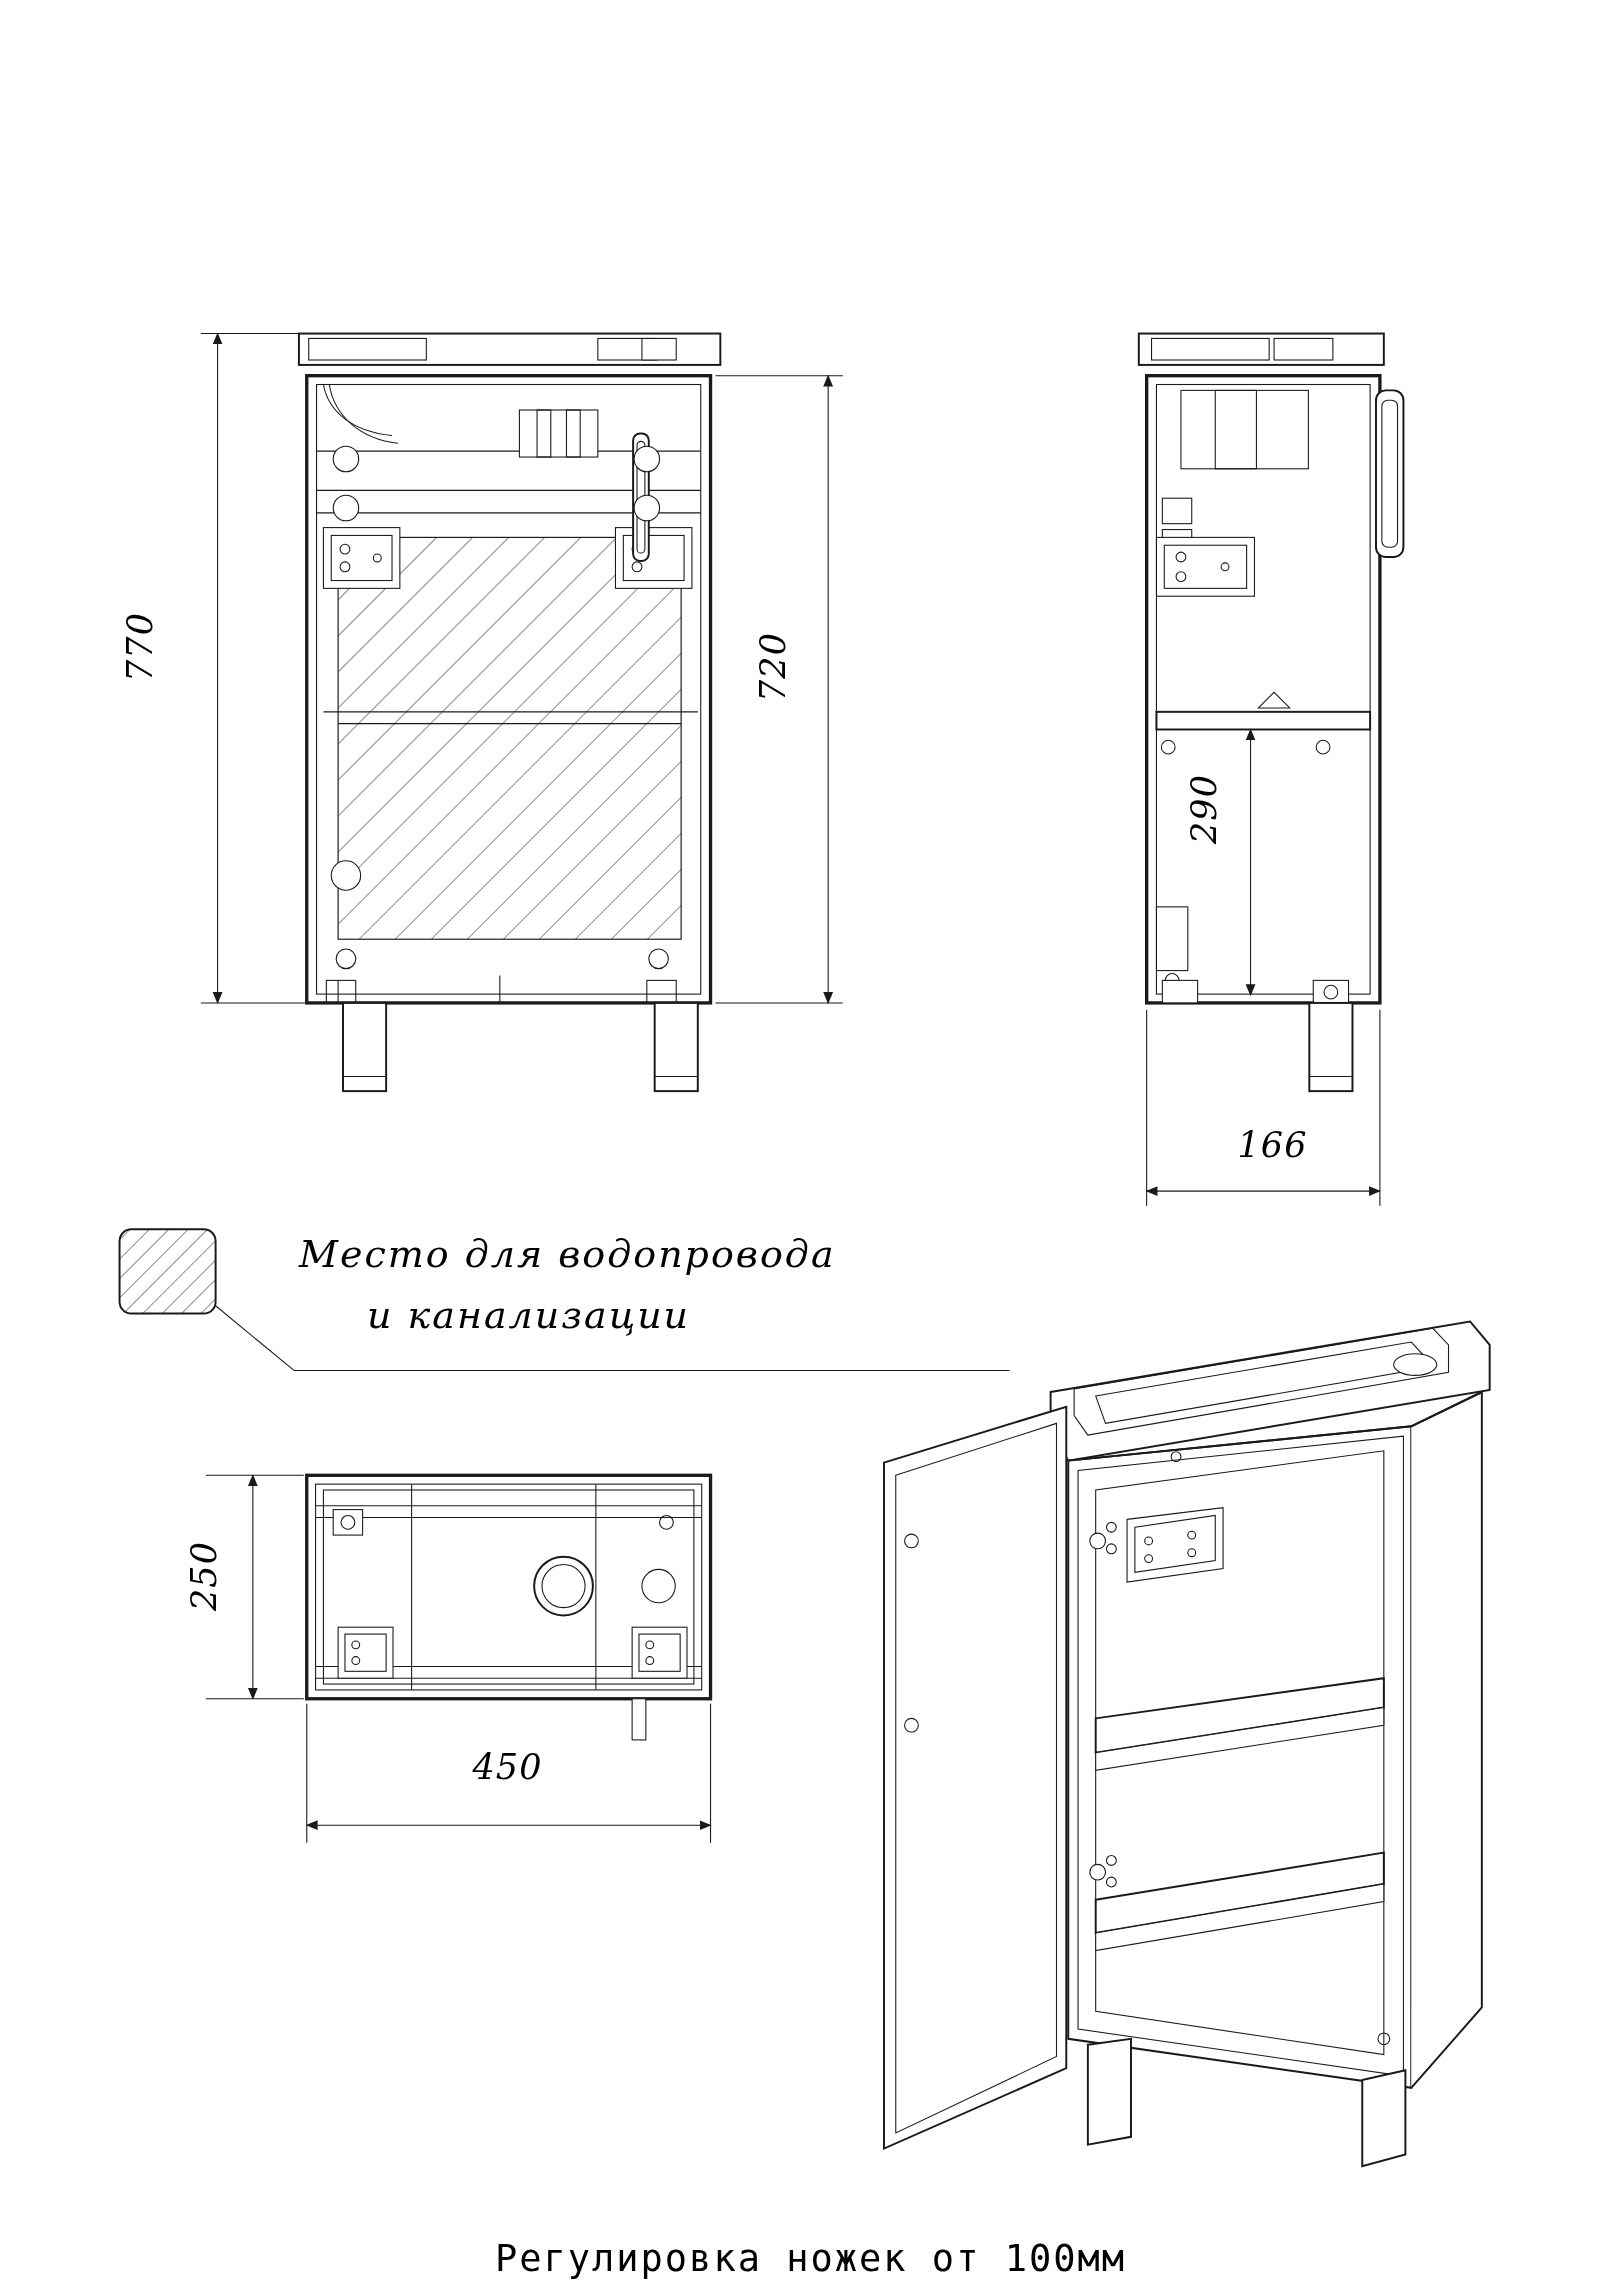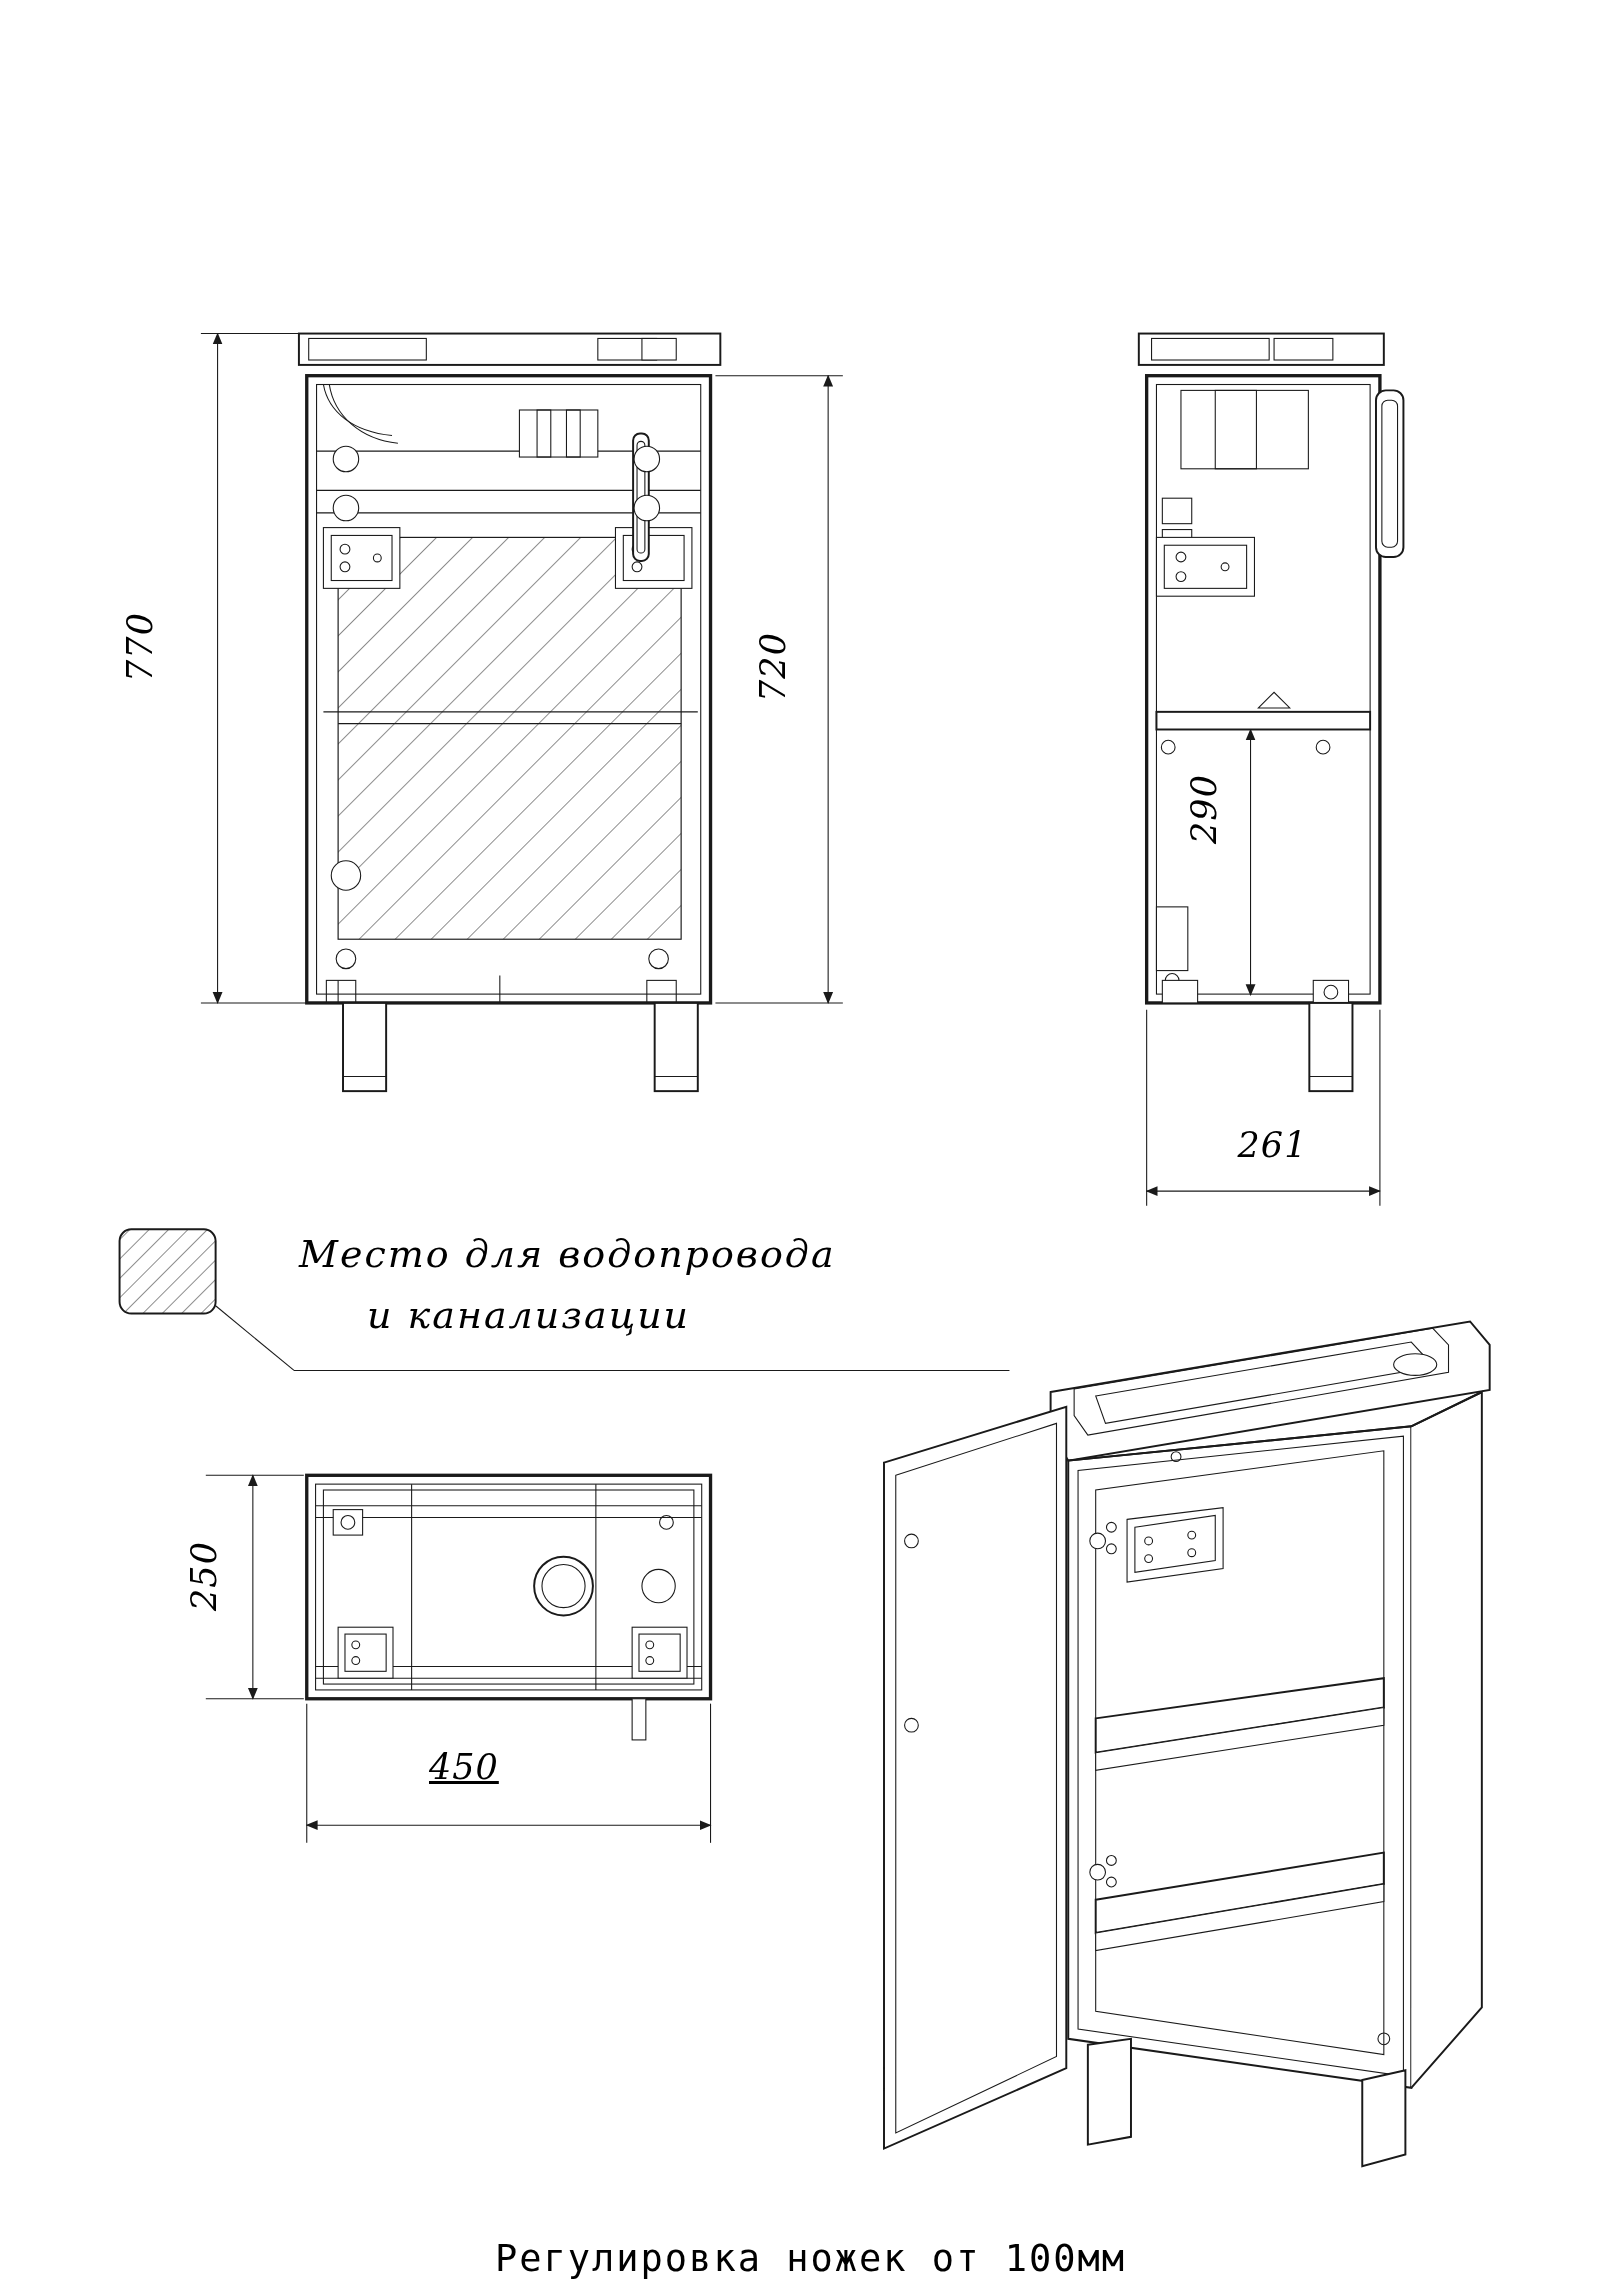--- a/index.html
+++ b/index.html
@@ -288,25 +288,25 @@
       <circle cx="1412" cy="2080" r="6" class="ln thin"></circle>
     </g>
   </svg>
 
   <div class="dim vert" style="left:61px; top:627px; width:157px; text-align:center;">770</div>
 
   <div class="dim vert" style="left:694px; top:647px; width:157px; text-align:center;">720</div>
 
   <div class="dim vert" style="left:1125px; top:789px; width:157px; text-align:center;">290</div>
 
-  <div class="dim" style="left:1194px; top:1125px; width:157px; text-align:center;">261</div>
+  <div class="dim" style="left:1194px; top:1125px; width:157px; text-align:center;">166</div>
 
   <div class="dim vert" style="left:125px; top:1556px; width:157px; text-align:center;">250</div>
 
-  <div class="dim" style="left:429px; top:1747px; width:157px; text-align:left;text-decoration:underline;">450</div>
+  <div class="dim" style="left:429px; top:1747px; width:157px; text-align:center;">450</div>
 
   <div class="note" style="left:299px; top:1224px;">
     <div>Место для водопровода</div>
     <div style="margin-left:68px;">и канализации</div>
   </div>
 
   <div class="footer">Регулировка ножек от 100мм</div>
 
 </div>
 

